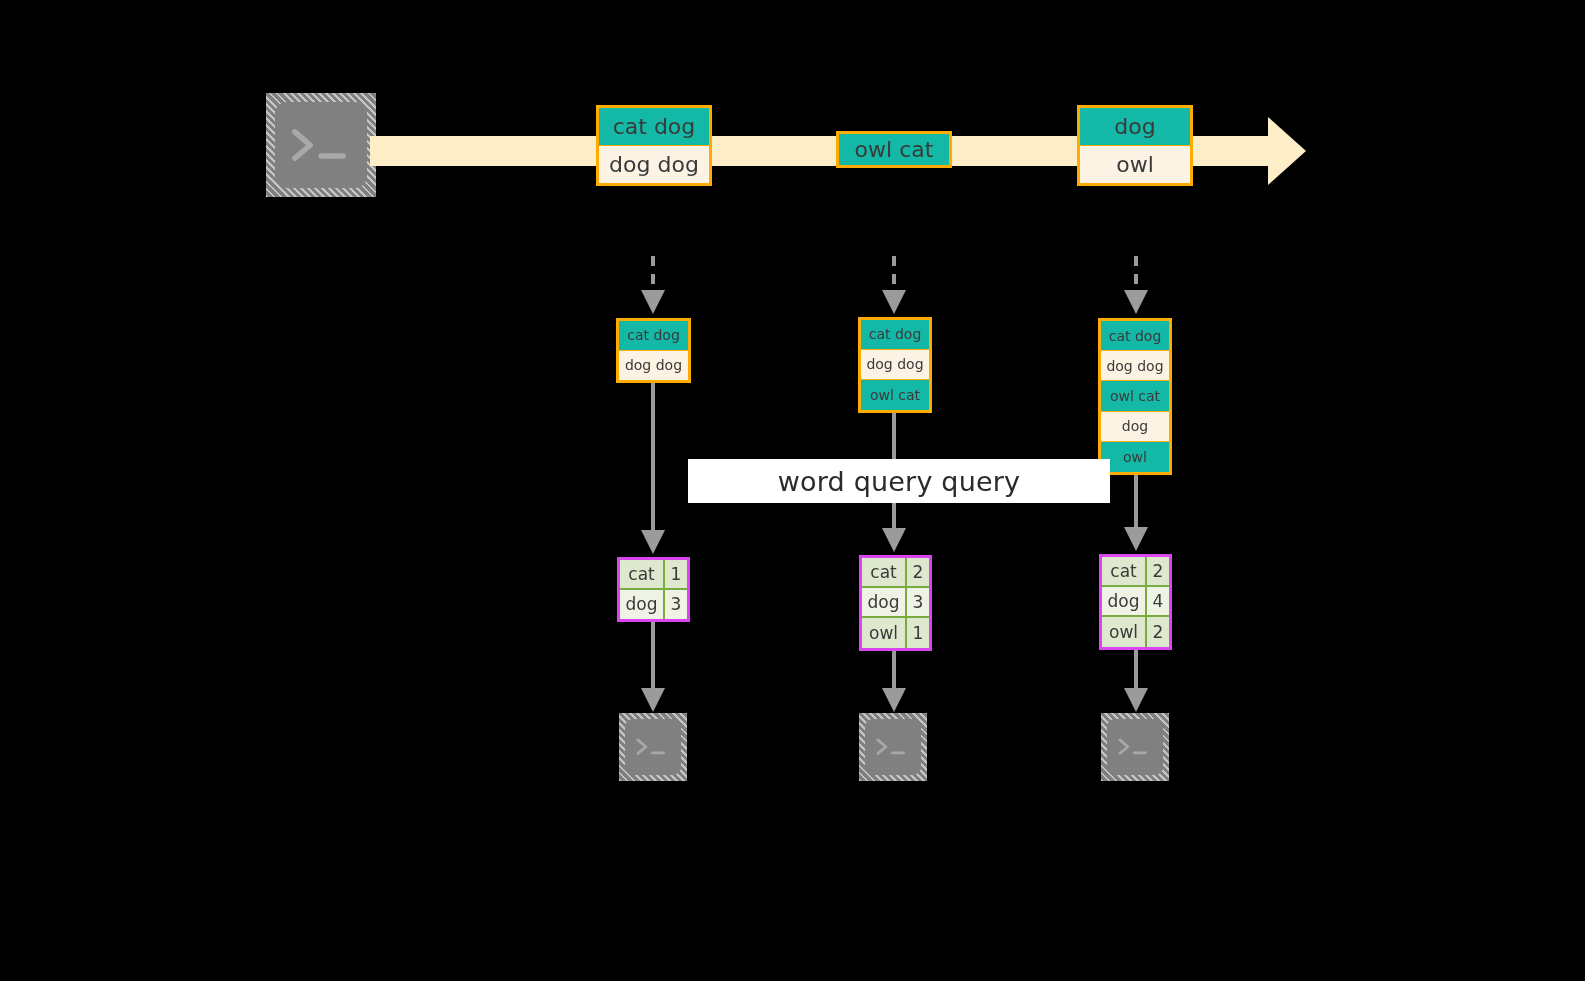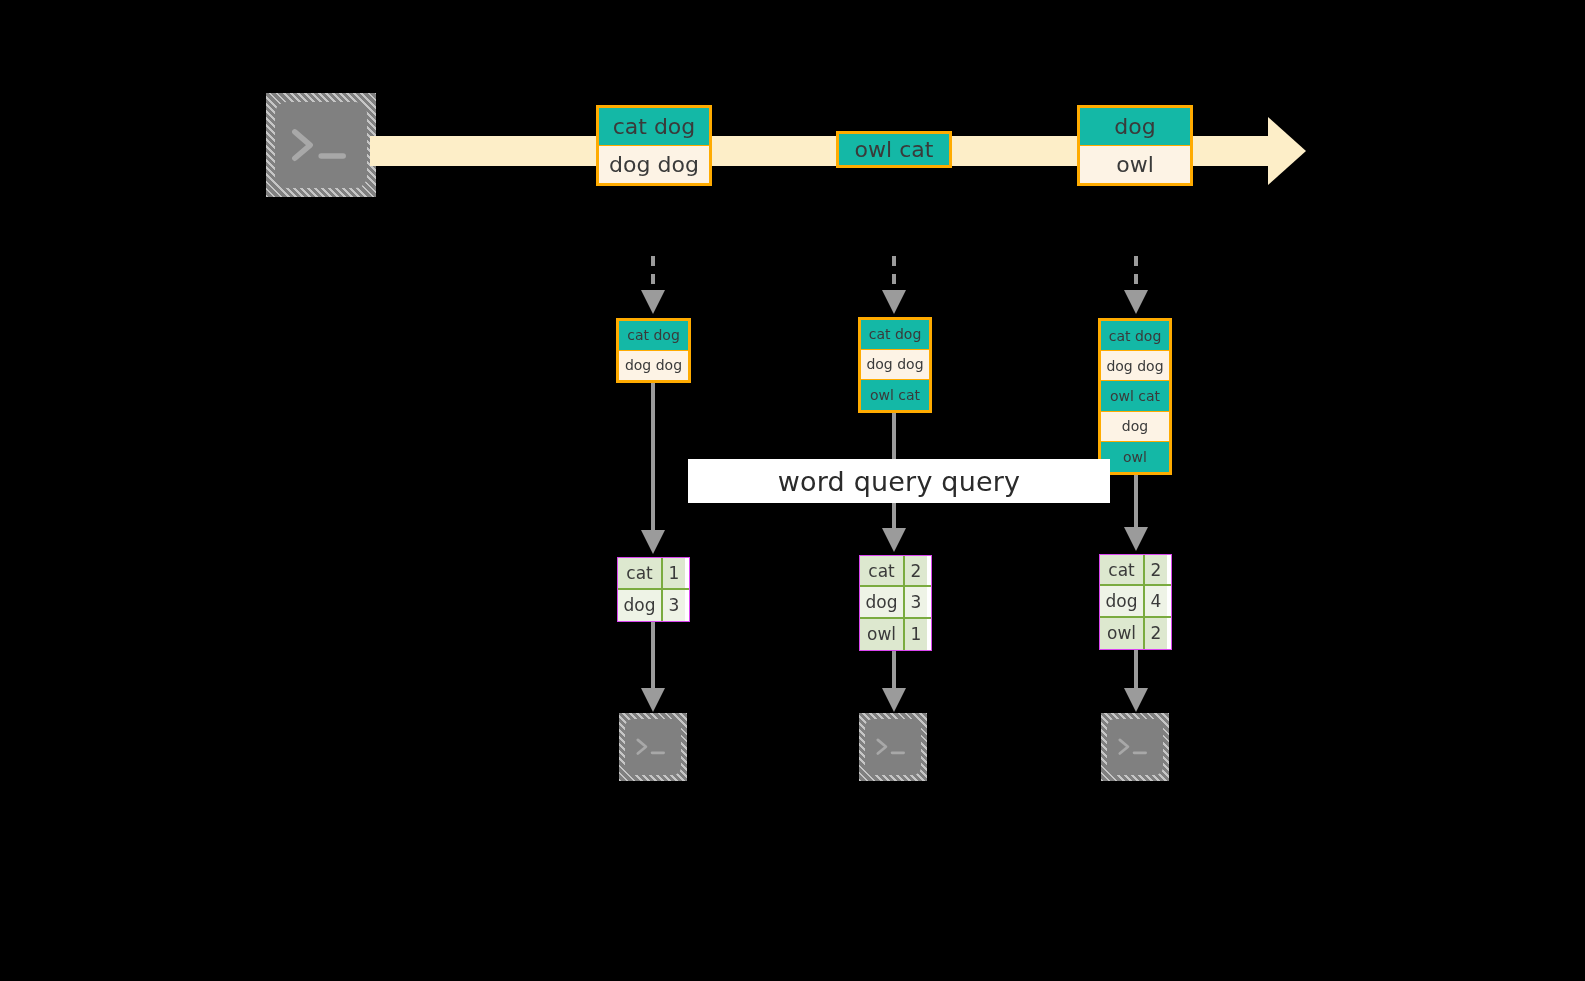--- a/index.html
+++ b/index.html
@@ -78,21 +78,21 @@
     white-space: nowrap;
   }
   .obox .cell:last-child { border-bottom: none; }
   .obox .cell.shade-a { background: #14b8a6; }
   .obox .cell.shade-b { background: #fdf3e5; }
 
   
   .gbox {
     position: absolute;
     box-sizing: border-box;
-    border: 1px solid #d946ef;
+    border: 3px solid #d946ef;
     background: #ffffff;
   }
   .gbox .grow {
     display: flex;
     box-sizing: border-box;
     border-bottom: 2px solid #7aab3f;
   }
   .gbox .grow:last-child { border-bottom: none; }
   .gbox .gcell {
     box-sizing: border-box;

